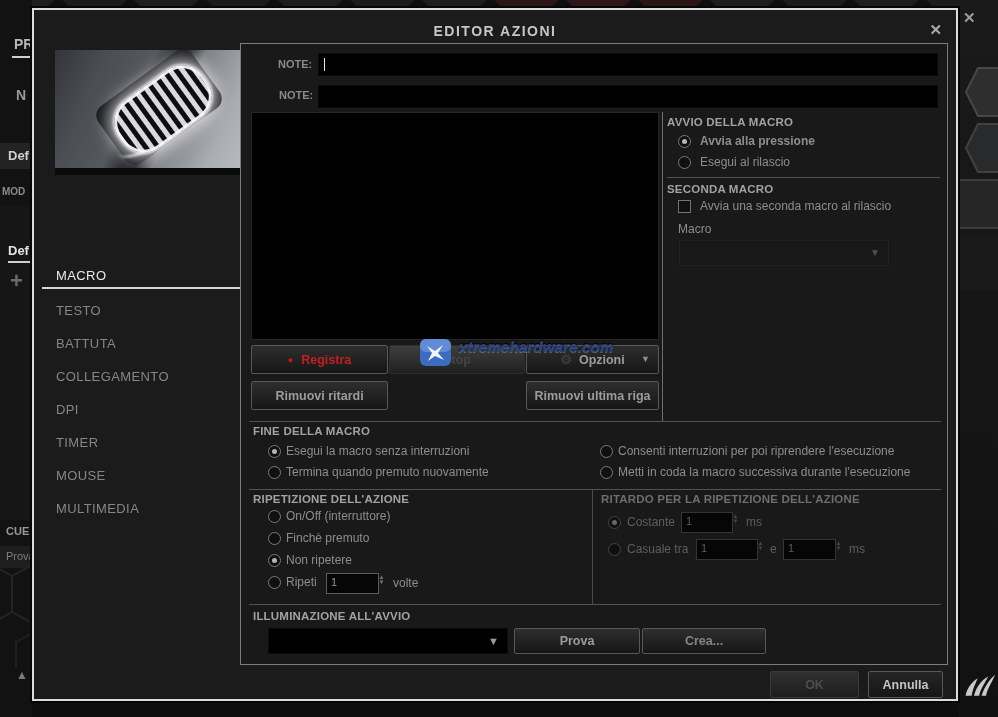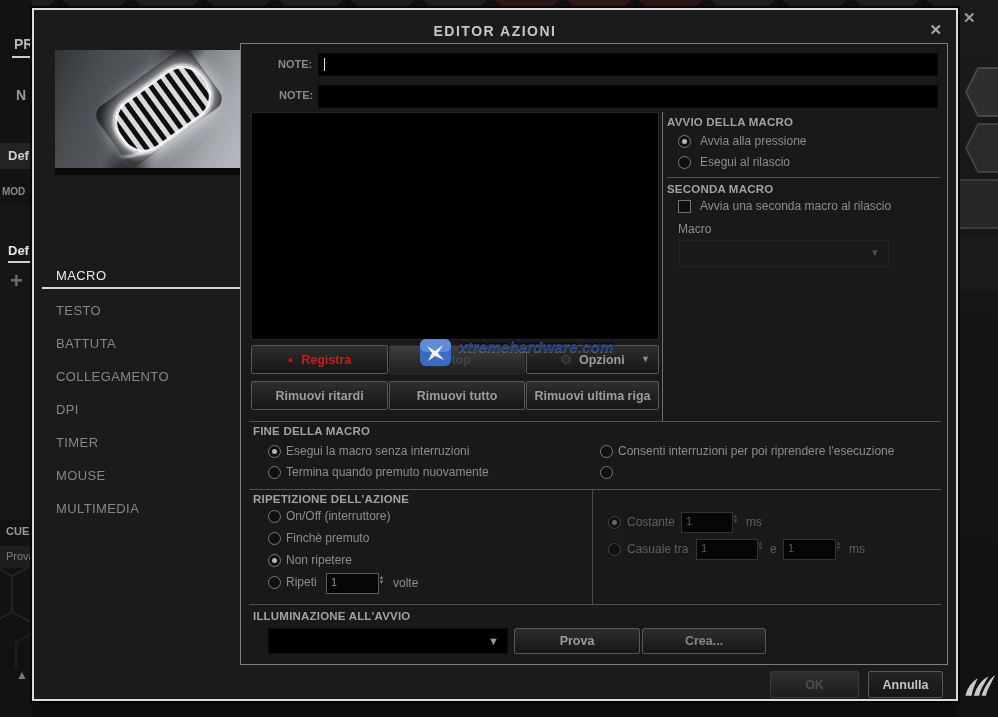--- a/index.html
+++ b/index.html
@@ -164,21 +164,21 @@
       <div class="tinput" style="left:77px;top:41px;width:618px;">
         <span></span>
       </div>
 
       <div class="listbox" style="left:10px;top:68px;width:406px;height:226px;"></div>
 
       <div class="divv" style="left:421px;top:68px;height:309px;"></div>
 
       <div class="hdr" style="left:426px;top:72px;">AVVIO DELLA MACRO</div>
       <div class="radio sel" style="left:437px;top:91px;"></div>
-      <div class="rlabel" style="left:459px;top:90px;">Avvia alla pressione</div>
+      <div class="rlabel" style="left:459px;top:90px;font-weight:bold;">Avvia alla pressione</div>
       <div class="radio" style="left:437px;top:112px;"></div>
       <div class="rlabel" style="left:459px;top:111px;">Esegui al rilascio</div>
       <div class="divh" style="left:426px;top:133px;width:273px;"></div>
 
       <div class="hdr" style="left:426px;top:139px;">SECONDA MACRO</div>
       <div class="checkbox" style="left:437px;top:156px;"></div>
       <div class="rlabel" style="left:459px;top:155px;">Avvia una seconda macro al rilascio</div>
       <div class="rlabel" style="left:437px;top:178px;">Macro</div>
       <div class="select dim" style="left:438px;top:196px;width:208px;height:24px;">
         <span></span>
@@ -201,51 +201,52 @@
       <div class="watermark" style="left:178px;top:294px;">
         <svg width="34" height="30" viewBox="0 0 34 30">
           <rect x="1" y="1" width="31" height="27" rx="6" fill="#3b6cc0"></rect>
           <rect x="1" y="1" width="31" height="13" rx="6" fill="#6f9ade" opacity="0.7"></rect>
           <path d="M8,8 L16,13 L24,7 L19,15 L25,22 L16,18 L9,23 L13,15 Z" fill="#f2f5fa"></path>
         </svg>
         <span class="wm-text">xtremehardware.com</span>
       </div>
 
       <div class="btn" style="left:10px;top:337px;width:135px;height:27px;">Rimuovi ritardi</div>
-      <div class="btn" style="left:148px;top:337px;width:134px;height:27px;">Rimuovi tutto</div>
       <div class="btn" style="left:285px;top:337px;width:131px;height:27px;">Rimuovi ultima riga</div>
 
       <div class="divh" style="left:8px;top:377px;width:692px;"></div>
       <div class="hdr" style="left:12px;top:381px;">FINE DELLA MACRO</div>
       <div class="radio sel" style="left:27px;top:401px;"></div>
       <div class="rlabel" style="left:45px;top:400px;">Esegui la macro senza interruzioni</div>
       <div class="radio" style="left:27px;top:422px;"></div>
       <div class="rlabel" style="left:45px;top:421px;">Termina quando premuto nuovamente</div>
       <div class="radio" style="left:359px;top:401px;"></div>
       <div class="rlabel" style="left:377px;top:400px;">Consenti interruzioni per poi riprendere l'esecuzione</div>
       <div class="radio" style="left:359px;top:422px;"></div>
+      <div class="rlabel" style="left:377px;top:421px;">Metti in coda la macro successiva durante l'esecuzione</div>
 
       <div class="divh" style="left:8px;top:445px;width:692px;"></div>
       <div class="hdr" style="left:12px;top:449px;">RIPETIZIONE DELL'AZIONE</div>
       <div class="radio" style="left:27px;top:466px;"></div>
       <div class="rlabel" style="left:45px;top:465px;">On/Off (interruttore)</div>
       <div class="radio" style="left:27px;top:488px;"></div>
       <div class="rlabel" style="left:45px;top:487px;">Finchè premuto</div>
       <div class="radio sel" style="left:27px;top:510px;"></div>
       <div class="rlabel" style="left:45px;top:509px;">Non ripetere</div>
       <div class="radio" style="left:27px;top:532px;"></div>
       <div class="rlabel" style="left:45px;top:531px;">Ripeti</div>
       <div class="numbox" style="left:85px;top:529px;width:47px;">1</div>
       <div class="spin" style="left:136px;top:531px;">
         <span>▲</span>
         <span>▼</span>
       </div>
       <div class="rlabel" style="left:152px;top:532px;">volte</div>
 
       <div class="divv" style="left:351px;top:445px;height:115px;background:#4a4a4a;"></div>
+      <div class="hdr dim" style="left:360px;top:449px;">RITARDO PER LA RIPETIZIONE DELL'AZIONE</div>
       <div class="radio dim sel" style="left:367px;top:472px;"></div>
       <div class="rlabel dim" style="left:386px;top:471px;">Costante</div>
       <div class="numbox dim" style="left:440px;top:468px;width:46px;">1</div>
       <div class="spin dim" style="left:490px;top:470px;">
         <span>▲</span>
         <span>▼</span>
       </div>
       <div class="rlabel dim" style="left:505px;top:471px;">ms</div>
       <div class="radio dim" style="left:367px;top:499px;"></div>
       <div class="rlabel dim" style="left:386px;top:498px;">Casuale tra</div>

